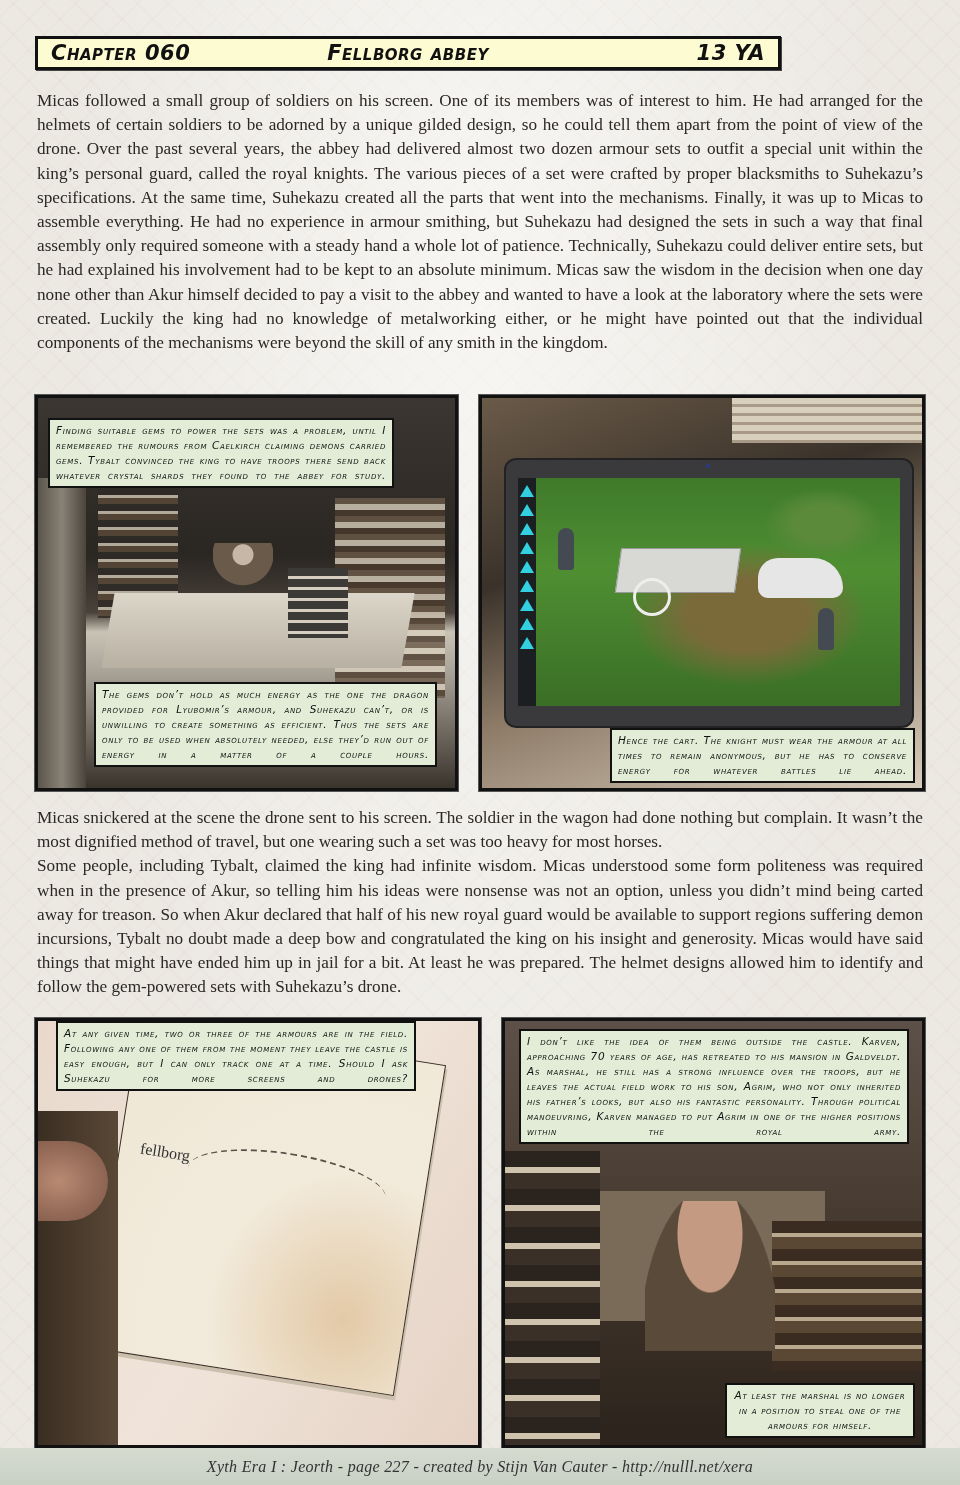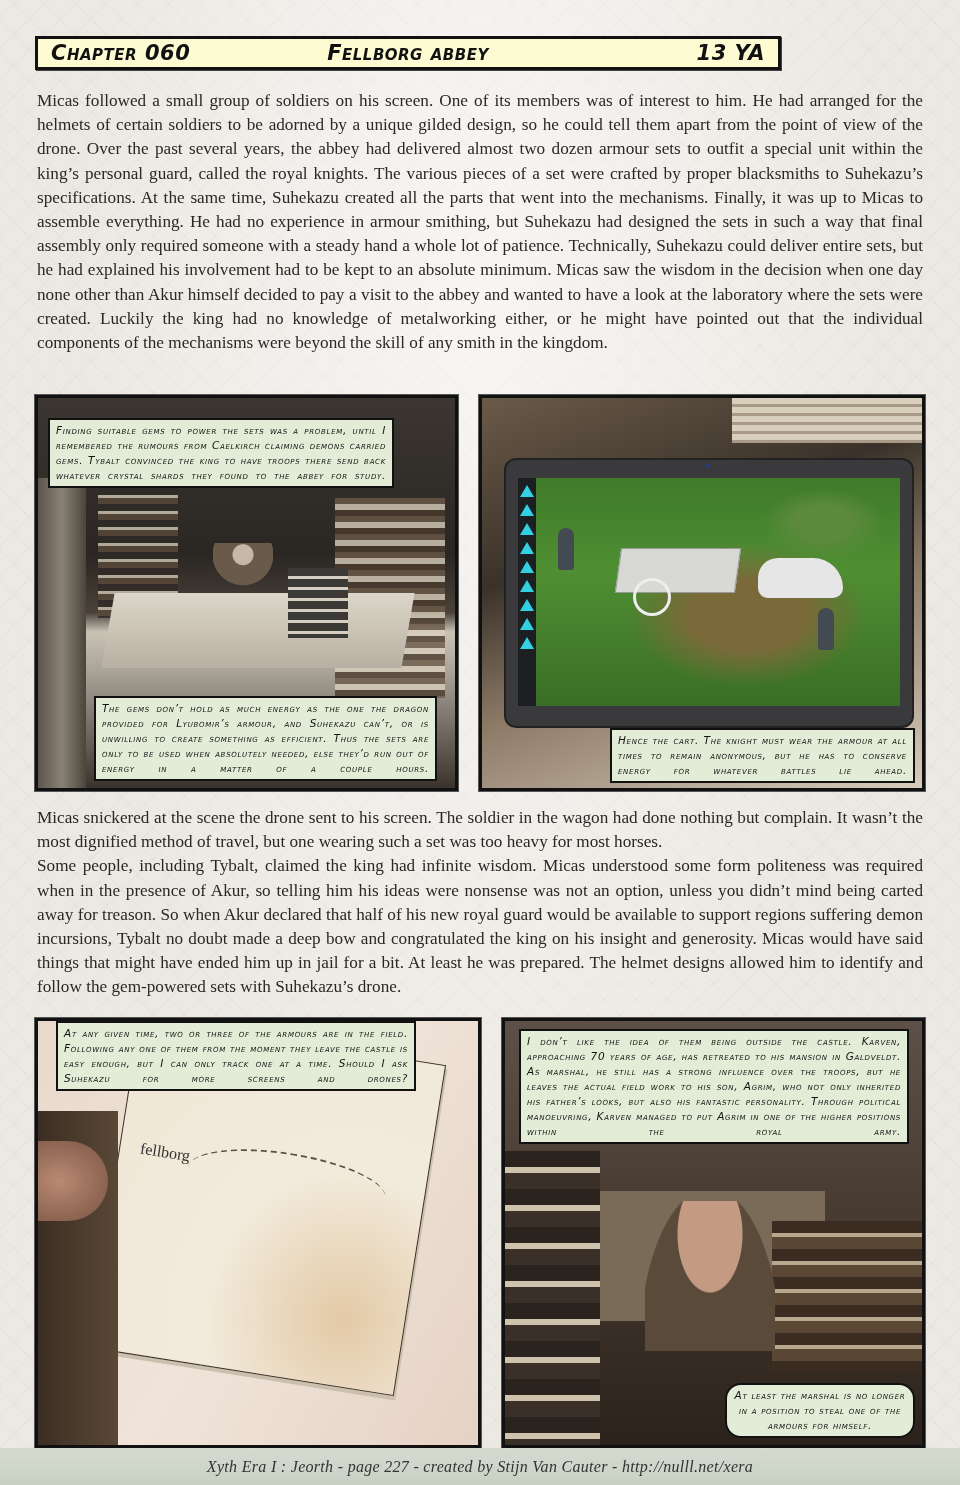--- a/index.html
+++ b/index.html
@@ -60,21 +60,21 @@
   .caption {
     position: absolute; background: #e2ecd6;
     border: 2px solid #111;
     font-family: "DejaVu Sans", sans-serif;
     font-variant: small-caps; font-style: italic;
     font-size: 10.5px; line-height: 15px; letter-spacing: 0.7px;
     color: #111; padding: 3px 6px;
     text-align: justify; text-align-last: justify;
     z-index: 5;
   }
-  .caption.center { text-align: center; text-align-last: center; border-radius: 16px; }
+  .caption.center { text-align: center; text-align-last: center; }
 
   
   .p1-pillar { position:absolute; left:0; top:80px; width:48px; height:320px;
     background: linear-gradient(90deg,#5b554d,#8a8276,#4a443c); }
   .p1-desk { position:absolute; left:70px; top:195px; width:300px; height:75px;
     background: linear-gradient(180deg,#dcd6ca,#b8b0a2); transform: skewX(-10deg); }
   .p1-shelf { position:absolute; right:10px; top:100px; width:110px; height:200px;
     background: repeating-linear-gradient(180deg,#6b5a48 0 6px,#d9cfbd 6px 12px,#4a3a2c 12px 18px); opacity:.8;}
   .p1-books { position:absolute; left:60px; top:90px; width:80px; height:130px;
     background: repeating-linear-gradient(180deg,#2e2a26 0 7px,#c8bfae 7px 10px,#584838 10px 16px); opacity:.85;}
@@ -144,21 +144,21 @@
 </div>
 
 <div class="panel" id="panel1">
   <div class="p1-pillar"></div>
   <div class="p1-shelf"></div>
   <div class="p1-books"></div>
   <div class="p1-desk"></div>
   <div class="p1-person"></div>
   <div class="p1-stack"></div>
   <div class="caption" style="left:10px; top:20px; width:346px;">Finding suitable gems to power the sets was a problem, until I remembered the rumours from Caelkirch claiming demons carried gems. Tybalt convinced the king to have troops there send back whatever crystal shards they found to the abbey for study.</div>
-  <div class="caption" style="left:56px; top:298px; width:343px;">The gems don’t hold as much energy as the one the dragon provided for Lyubomir’s armour, and Suhekazu can’t, or is unwilling to create something as efficient. Thus the sets are only to be used when absolutely needed, else they’d run out of energy in a matter of a couple hours.</div>
+  <div class="caption" style="left:56px; top:284px; width:343px;">The gems don’t hold as much energy as the one the dragon provided for Lyubomir’s armour, and Suhekazu can’t, or is unwilling to create something as efficient. Thus the sets are only to be used when absolutely needed, else they’d run out of energy in a matter of a couple hours.</div>
 </div>
 
 <div class="panel" id="panel2">
   <div class="p2-shelf"></div>
   <div class="monitor">
     <div class="cam"></div>
     <div class="screen">
       <div class="hud">
         <div class="tri"></div>
         <div class="tri"></div>

